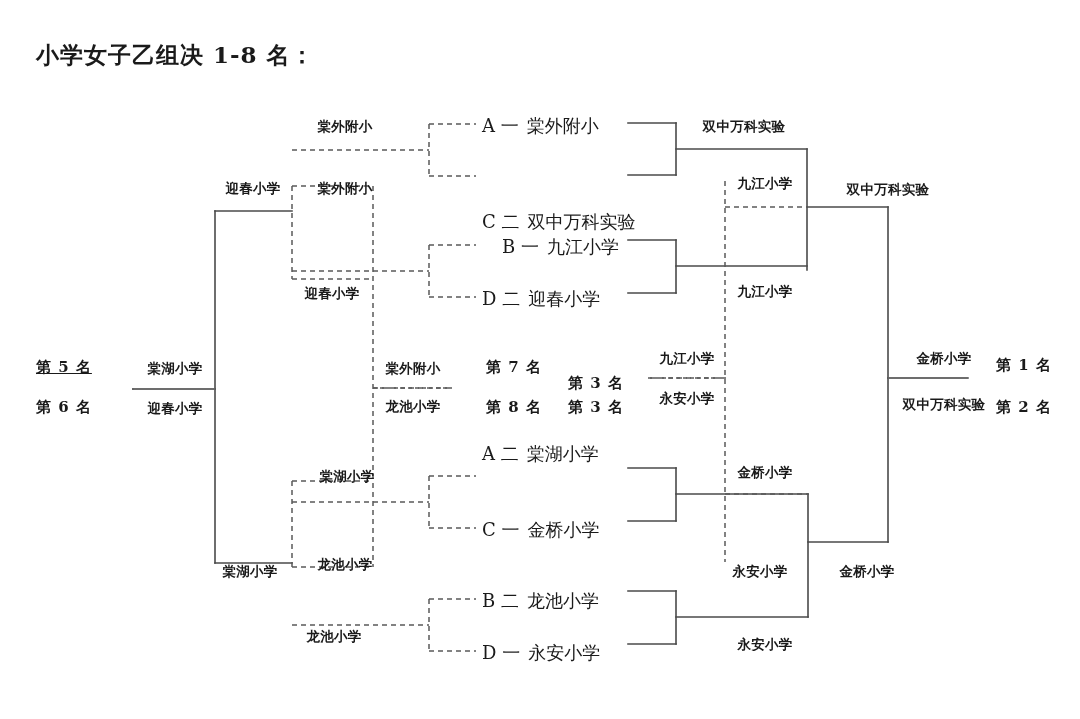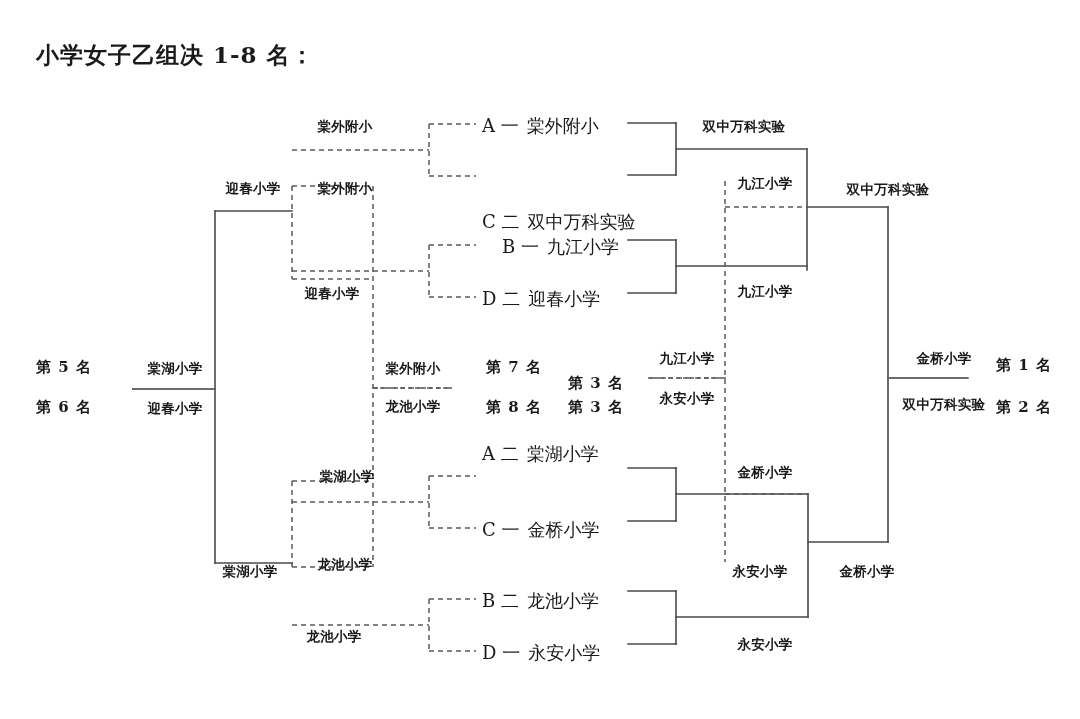--- a/index.html
+++ b/index.html
@@ -177,21 +177,21 @@
   <div class="lbl ctr" style="left:345px;top:118px;">棠外附小</div>
   <div class="lbl ctr" style="left:345px;top:180px;">棠外附小</div>
   <div class="lbl ctr" style="left:253px;top:180px;">迎春小学</div>
   <div class="lbl ctr" style="left:332px;top:285px;">迎春小学</div>
 
   <div class="lbl ctr" style="left:347px;top:468px;">棠湖小学</div>
   <div class="lbl ctr" style="left:345px;top:556px;">龙池小学</div>
   <div class="lbl ctr" style="left:334px;top:628px;">龙池小学</div>
   <div class="lbl ctr" style="left:250px;top:563px;">棠湖小学</div>
 
-  <div class="rank" style="left:36px;top:358px;">第 5 名</div>
+  <div class="rank" style="left:36px;top:358px;text-decoration:underline;">第 5 名</div>
   <div class="rank" style="left:36px;top:398px;">第 6 名</div>
   <div class="lbl ctr" style="left:175px;top:360px;">棠湖小学</div>
   <div class="lbl ctr" style="left:175px;top:400px;">迎春小学</div>
 
   <div class="lbl ctr" style="left:413px;top:360px;">棠外附小</div>
   <div class="lbl ctr" style="left:413px;top:398px;">龙池小学</div>
   <div class="rank" style="left:486px;top:358px;">第 7 名</div>
   <div class="rank" style="left:486px;top:398px;">第 8 名</div>
 
   <div class="rank" style="left:568px;top:374px;">第 3 名</div>

